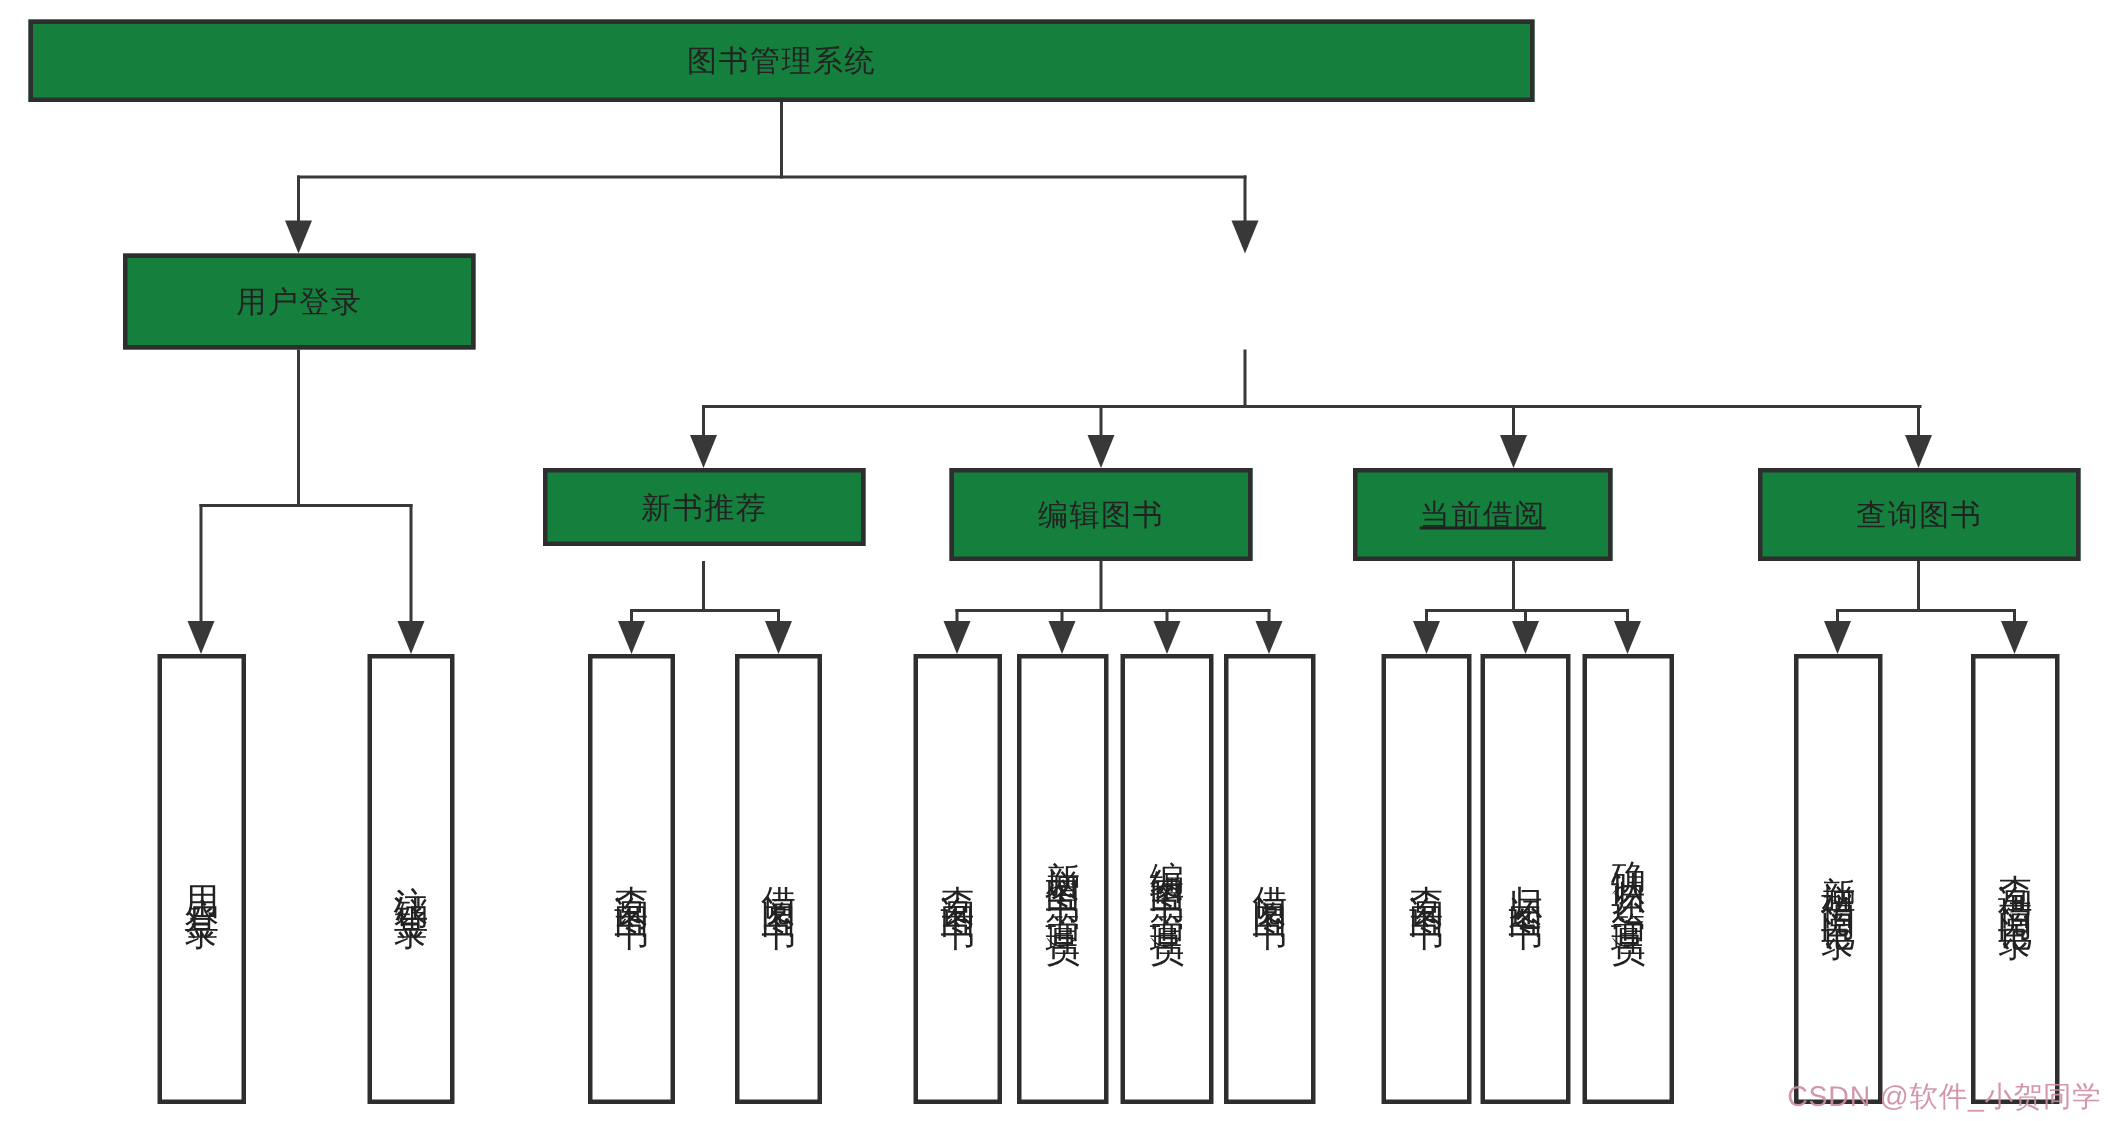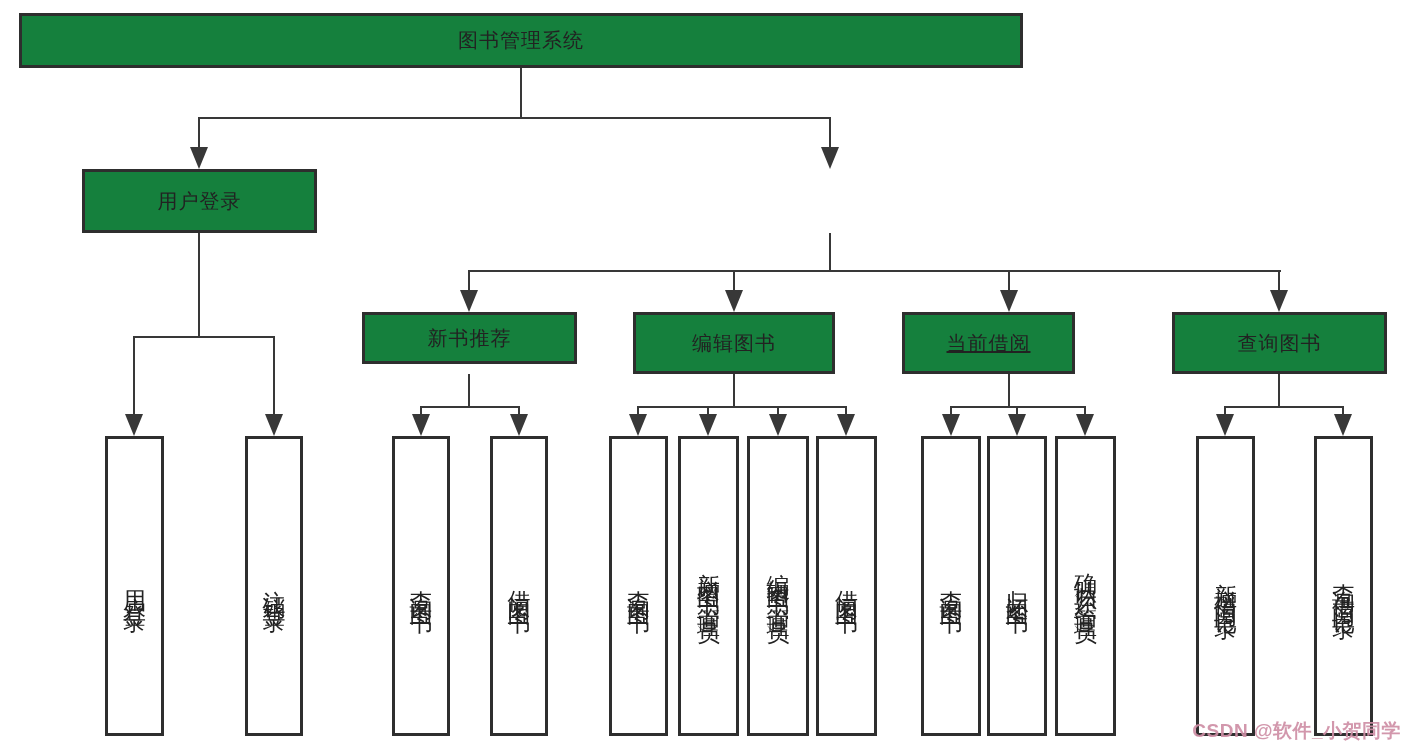--- a/index.html
+++ b/index.html
@@ -55,21 +55,20 @@
   }
   .wm {
     position: absolute;
     right: 4px;
     bottom: 3px;
     font-size: 19px;
     color: rgba(206, 142, 165, 0.92);
     letter-spacing: 0.5px;
     white-space: nowrap;
     z-index: 5;
-    font-weight: bold;
   }
 </style>
 </head>
 <body>
 
 <div class="canvas">
 
   <div class="hbox" style="left:19px; top:13px; width:1004px; height:55px;">图书管理系统</div>
 
   <div class="ln" style="left:520px; top:68px; width:2px; height:51px;"></div>

